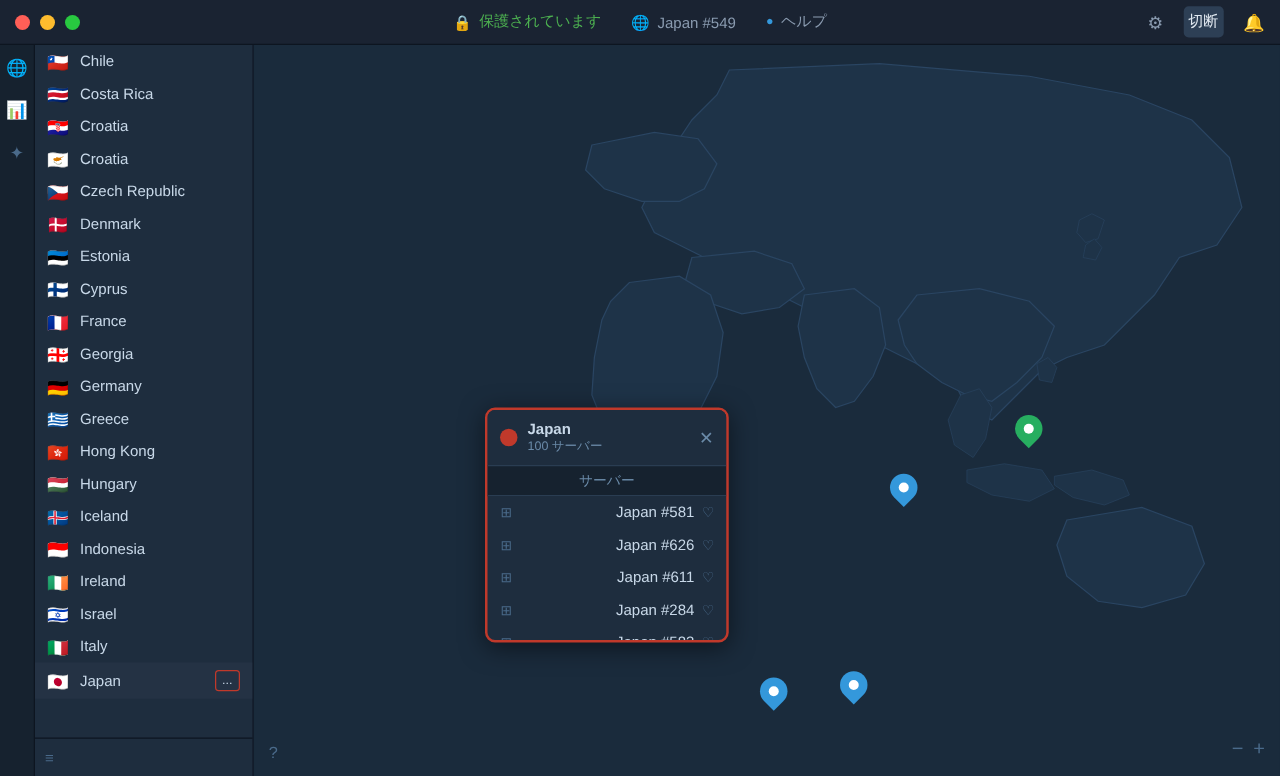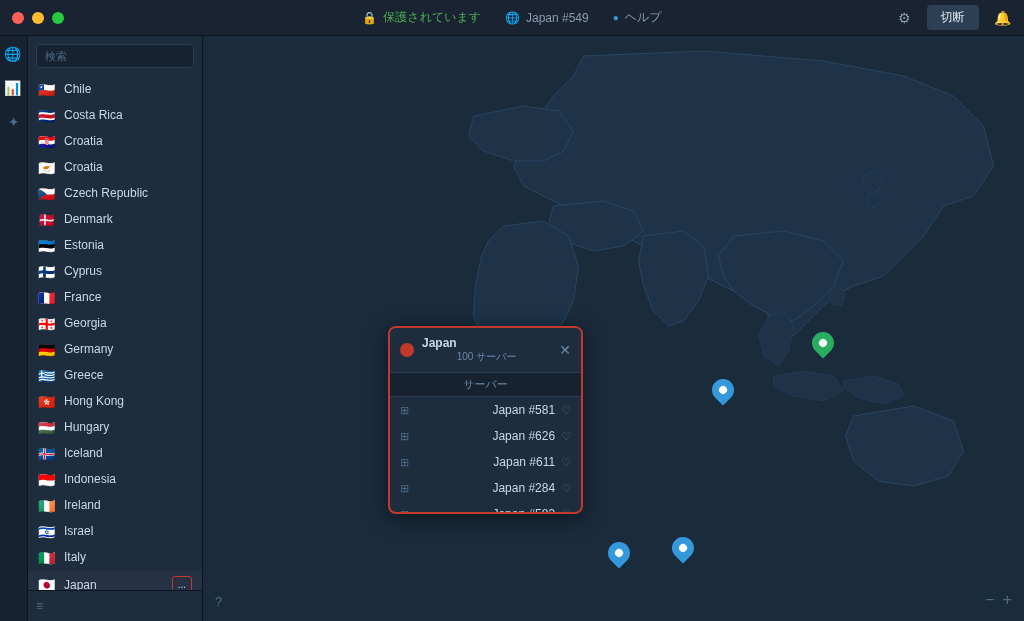--- a/index.html
+++ b/index.html
@@ -59,21 +59,21 @@
       right: 12px;
       display: flex;
       align-items: center;
       gap: 16px;
     }
     .disconnect-btn {
       background: #2d3f55;
       color: #e0e8f0;
       border: none;
       border-radius: 4px;
-      padding: 4px 14px;
+      padding: 4px 4px;
       font-size: 12px;
       cursor: pointer;
     }
     .bell-icon {
       color: #8a9bb0;
       font-size: 14px;
       cursor: pointer;
     }
     .settings-icon {
       color: #8a9bb0;
@@ -273,21 +273,20 @@
       flex: 1;
     }
     .popup-country {
       font-size: 12px;
       color: #c8d8e8;
       font-weight: 600;
     }
     .popup-count {
       font-size: 10px;
       color: #6a8aa8;
-      text-align: center;
     }
     .popup-close {
       color: #6a8aa8;
       font-size: 14px;
       cursor: pointer;
       background: none;
       border: none;
     }
     .popup-section-label {
       text-align: center;
@@ -372,23 +371,20 @@
 
   <div class="sidebar-with-icons">
 
     <div class="sidebar-icons">
       <div class="sidebar-icon-item">🌐</div>
       <div class="sidebar-icon-item">📊</div>
       <div class="sidebar-icon-item">✦</div>
     </div>
 
     <div class="sidebar">
-      <div class="search-box">
-        <input class="search-input" type="text" placeholder="検索" style="">
-      </div>
       <div class="country-list">
 
       <div class="country-item">
             <span class="country-flag">🇨🇱</span>
             <span class="country-name">Chile</span>
           </div>
           <div class="country-item">
             <span class="country-flag">🇨🇷</span>
             <span class="country-name">Costa Rica</span>
           </div>

